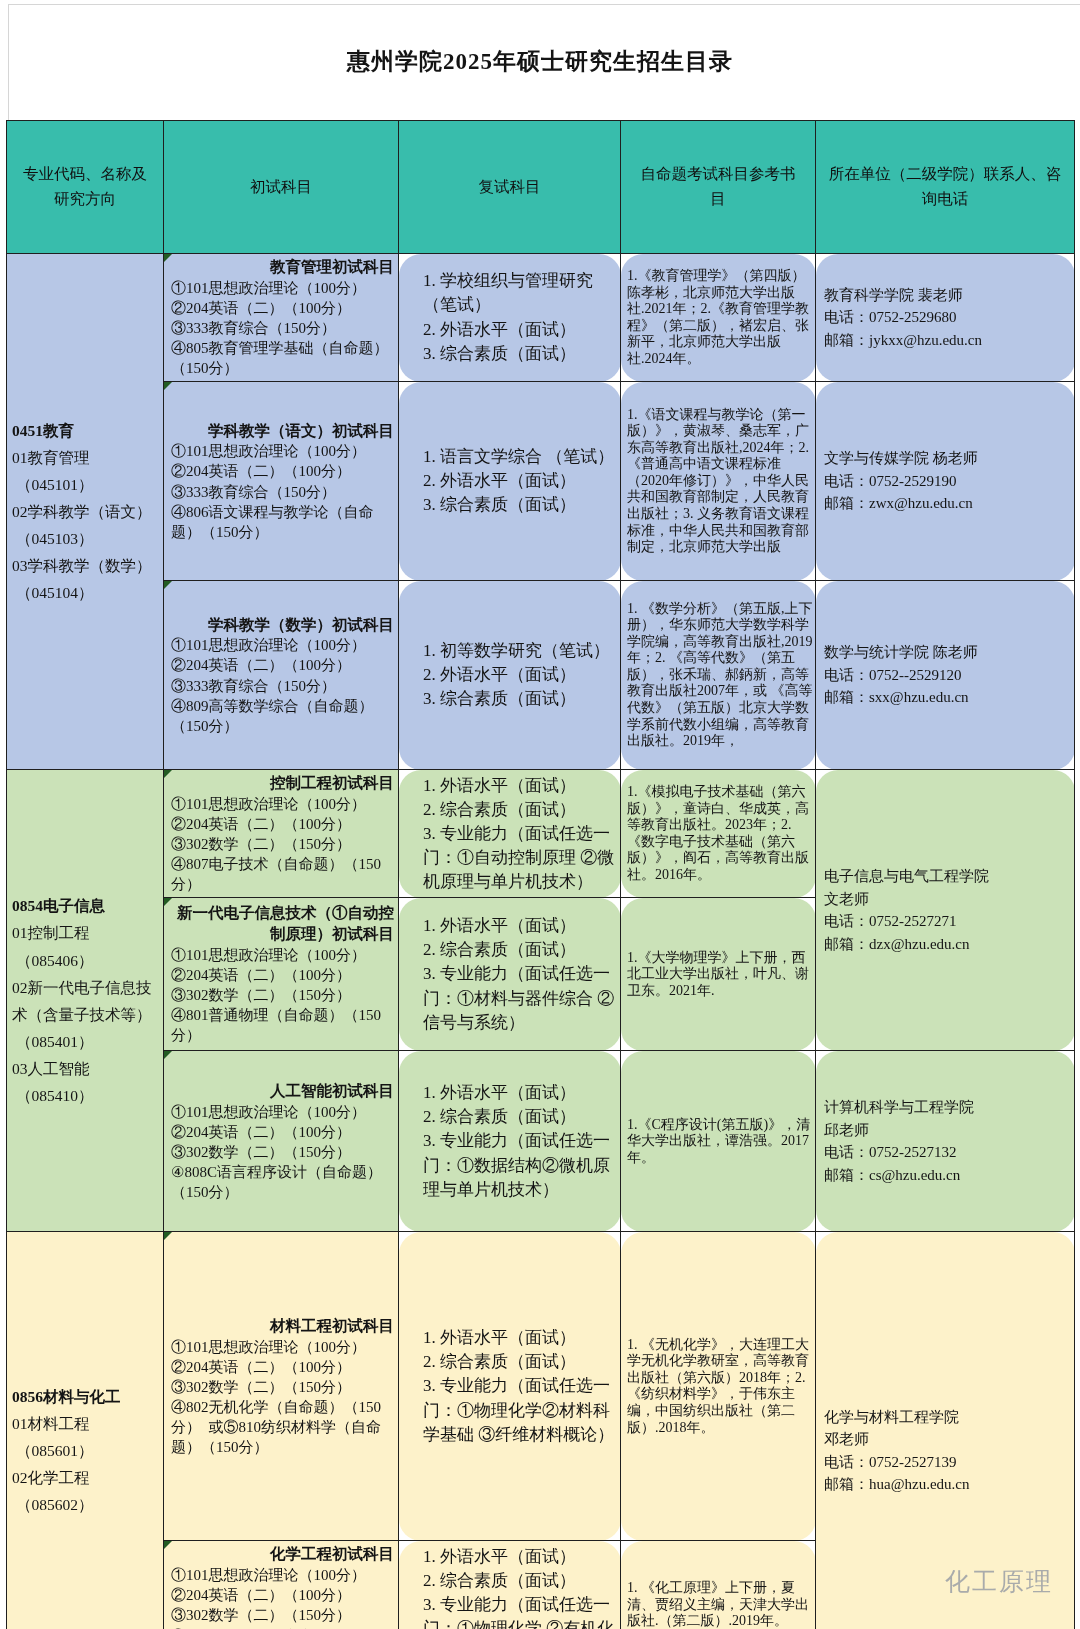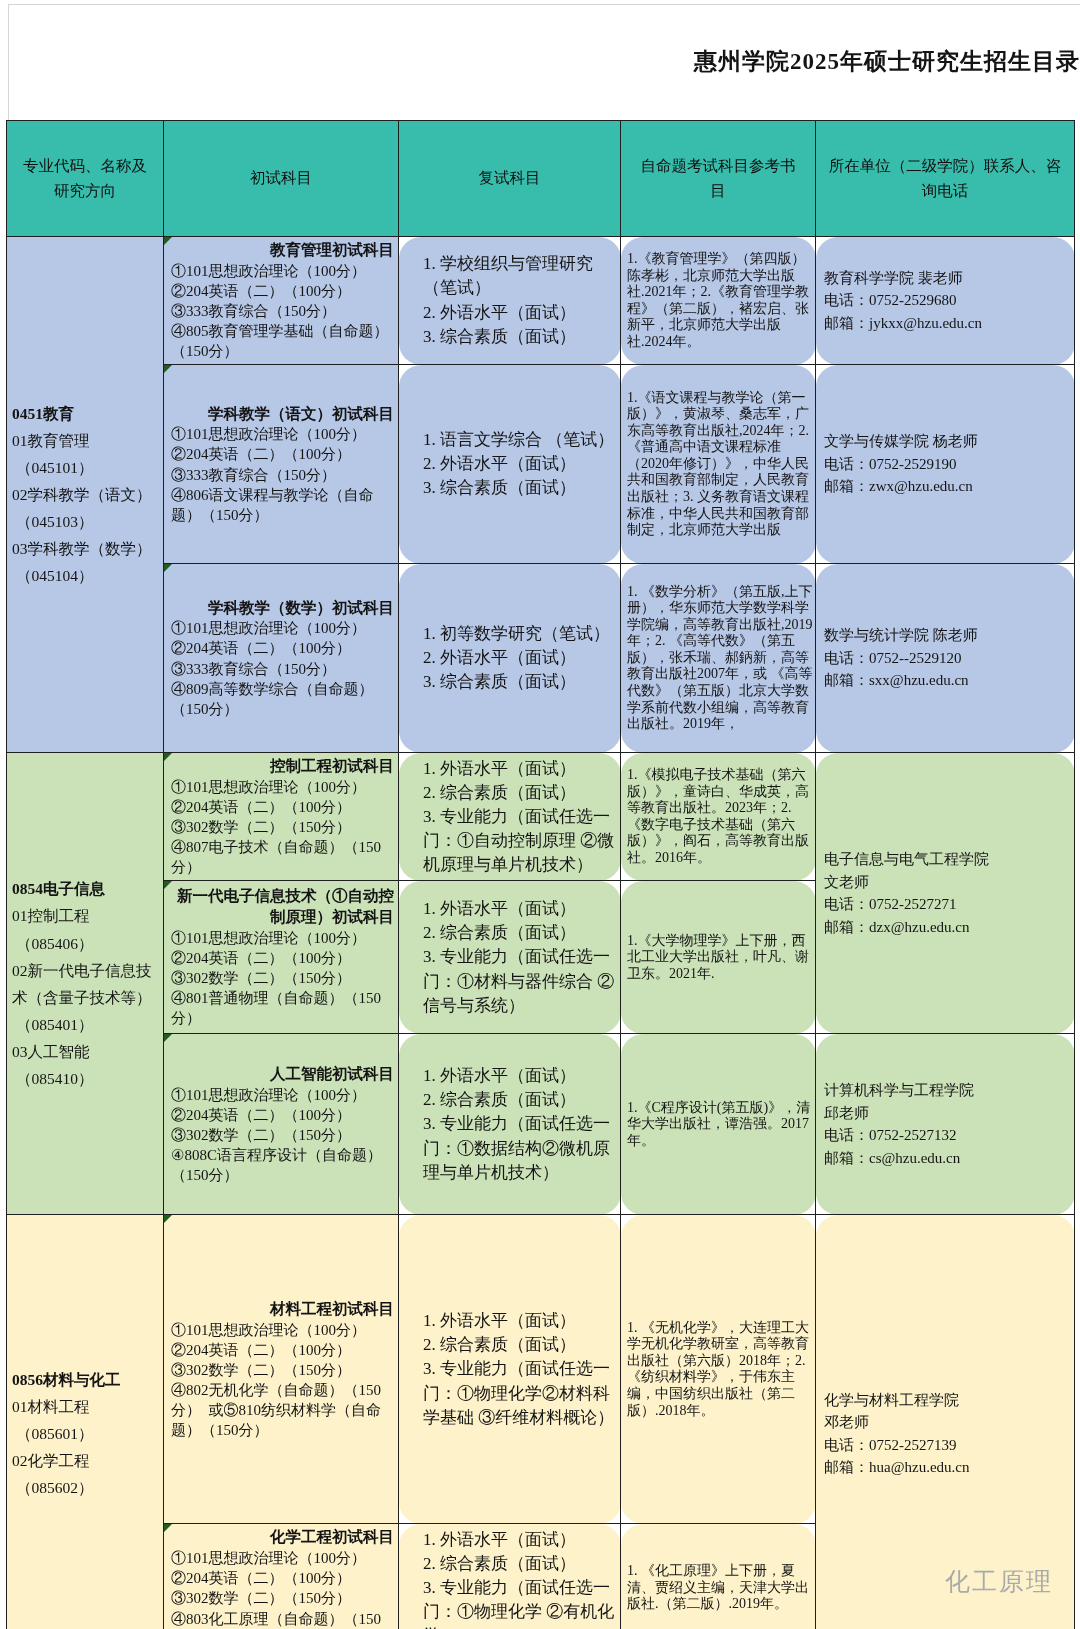--- a/index.html
+++ b/index.html
@@ -10,40 +10,40 @@
     font-family:"Liberation Serif","DejaVu Serif",serif;
     color:var(--text, #141414);
   }
   .sheet-edge {
     position:absolute; left:8px; top:4px; right:0; bottom:0;
     border-left:1px solid #d6d6d6; border-top:1px solid #d6d6d6;
     pointer-events:none;
   }
   .title {
     position:absolute; top:46px; left:0; width:100%;
-    text-align:right; font-size:23px; font-weight:bold; letter-spacing:1px;
+    text-align:center; font-size:23px; font-weight:bold; letter-spacing:1px;
   }
   table.catalog {
     position:absolute; left:6px; top:120px; width:1068px;
     border-collapse:collapse; table-layout:fixed;
   }
   .catalog th, .catalog td {
     border:1px solid var(--border, #1f1f1f);
     vertical-align:middle; overflow:hidden;
   }
   .catalog thead th {
     background:var(--header-bg, #38bdac);
     font-weight:normal; font-size:15.5px; line-height:1.6;
     text-align:center; padding:0 12px; color:#101010;
   }
   .catalog td { font-size:15px; line-height:1.34; padding:3px 4px 3px 7px; }
   tr.s1 > td { background:var(--sec1-bg, #b7c7e6); }
   tr.s2 > td { background:var(--sec2-bg, #cbe2b8); }
   tr.s3 > td { background:var(--sec3-bg, #fdf2ca); }
-  .rh  { height:116px; }
+  .rh  { height:133px; }
   .r1  { height:102px; }
   .r2  { height:199px; }
   .r3  { height:189px; }
   .r4  { height:109px; }
   .r5  { height:153px; }
   .r6  { height:181px; }
   .r7  { height:309px; }
   .r8  { height:119px; }
   .pre { white-space:pre-line;border-radius:22px; }
   td.program { font-size:15.5px; line-height:1.75; padding-left:5px; }

